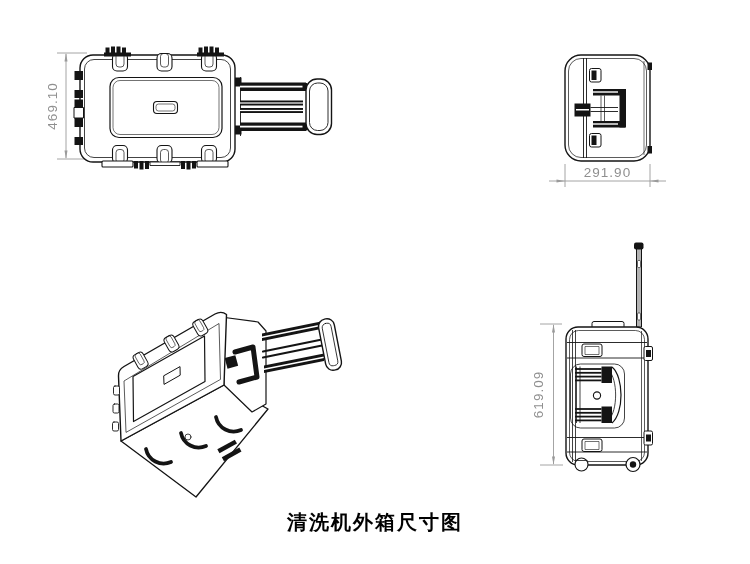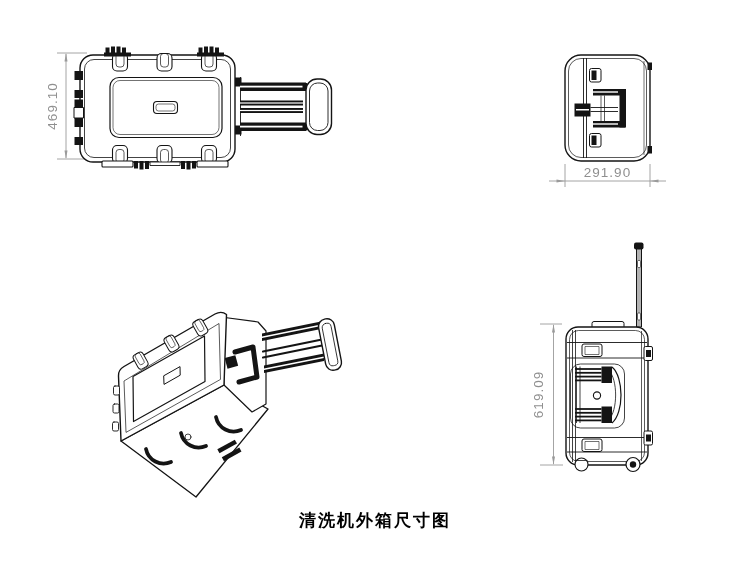--- a/index.html
+++ b/index.html
@@ -3,21 +3,21 @@
 <meta charset="utf-8">
 <style>
   html,body{margin:0;padding:0;background:#ffffff;}
   #canvas{position:relative;width:750px;height:564px;background:#ffffff;overflow:hidden;
           font-family:"Liberation Sans","DejaVu Sans",sans-serif;}
   svg{position:absolute;display:block;}
   .dim-text{font-family:"Liberation Sans","DejaVu Sans",sans-serif;font-size:13.5px;
             letter-spacing:1px;fill:#8f8f8f;}
   #drawing-title{position:absolute;left:0;top:509px;width:750px;text-align:center;
                  font-family:"DejaVu Serif","Liberation Serif",serif;font-weight:bold;
-                 font-size:17px;color:#000;letter-spacing:2px;}
+                 font-size:20px;color:#000;letter-spacing:2px;}
 </style>
 </head>
 <body>
 
 <div id="canvas">
 
   <svg style="left:38px;top:33px" width="310" height="144" viewBox="38 33 310 144">
 
     <g stroke="#9a9a9a" stroke-width="0.9" fill="none">
       <line x1="66" y1="54" x2="66" y2="158"></line>

